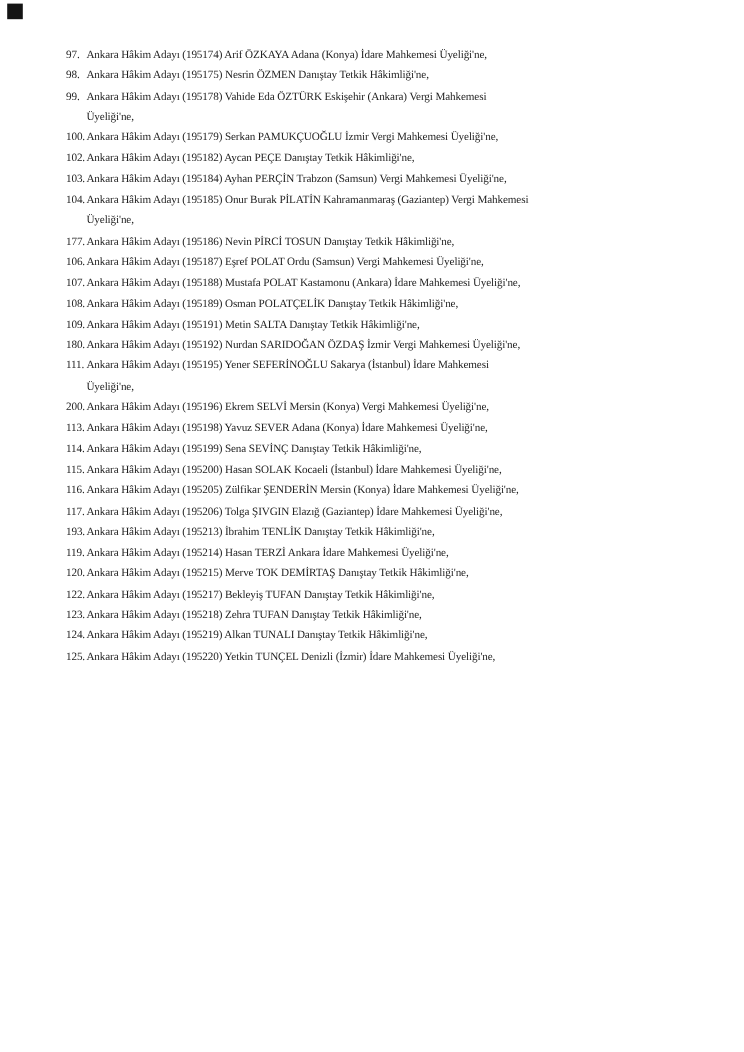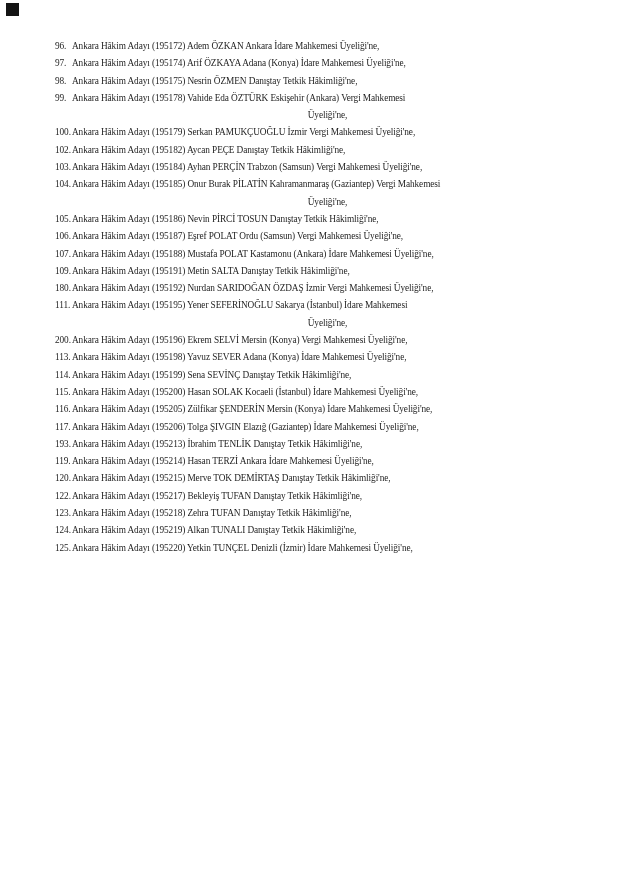--- a/index.html
+++ b/index.html
@@ -37,53 +37,52 @@
     letter-spacing: -0.1px;
     white-space: nowrap;
   }
   .entry .num {
     display: inline-block;
     min-width: 17px;
   }
   .entry .cont {
     margin-left: 17px;
     white-space: nowrap;
-    text-align: center;
   }
 </style>
 </head>
 <body>
 
 <div class="corner-mark"></div>
 
 <div class="doc">
   <ol class="list" id="appointment-list">
-  <li class="entry"><span class="num">96.</span><span class="body">Ankara Hâkim Adayı (195172) Adem ÖZKAN Ankara İdare Mahkemesi Üyeliği'ne,</span></li>
 
   <li class="entry"><span class="num">97.</span><span class="body">Ankara Hâkim Adayı (195174) Arif ÖZKAYA Adana (Konya) İdare Mahkemesi Üyeliği'ne,</span></li>
 
   <li class="entry"><span class="num">98.</span><span class="body">Ankara Hâkim Adayı (195175) Nesrin ÖZMEN Danıştay Tetkik Hâkimliği'ne,</span></li>
 
   <li class="entry"><span class="num">99.</span><span class="body">Ankara Hâkim Adayı (195178) Vahide Eda ÖZTÜRK Eskişehir (Ankara) Vergi Mahkemesi</span><div class="cont">Üyeliği'ne,</div></li>
 
   <li class="entry"><span class="num">100.</span><span class="body">Ankara Hâkim Adayı (195179) Serkan PAMUKÇUOĞLU İzmir Vergi Mahkemesi Üyeliği'ne,</span></li>
 
 
   <li class="entry"><span class="num">102.</span><span class="body">Ankara Hâkim Adayı (195182) Aycan PEÇE Danıştay Tetkik Hâkimliği'ne,</span></li>
 
   <li class="entry"><span class="num">103.</span><span class="body">Ankara Hâkim Adayı (195184) Ayhan PERÇİN Trabzon (Samsun) Vergi Mahkemesi Üyeliği'ne,</span></li>
 
   <li class="entry"><span class="num">104.</span><span class="body">Ankara Hâkim Adayı (195185) Onur Burak PİLATİN Kahramanmaraş (Gaziantep) Vergi Mahkemesi</span><div class="cont">Üyeliği'ne,</div></li>
 
-  <li class="entry"><span class="num">105.</span><span class="body">Ankara Hâkim Adayı (195186) Nevin PİRCİ TOSUN Danıştay Tetkik Hâkimliği'ne,</span></li>
+  <li class="entry"><span class="num">177.</span><span class="body">Ankara Hâkim Adayı (195186) Nevin PİRCİ TOSUN Danıştay Tetkik Hâkimliği'ne,</span></li>
 
   <li class="entry"><span class="num">106.</span><span class="body">Ankara Hâkim Adayı (195187) Eşref POLAT Ordu (Samsun) Vergi Mahkemesi Üyeliği'ne,</span></li>
 
   <li class="entry"><span class="num">107.</span><span class="body">Ankara Hâkim Adayı (195188) Mustafa POLAT Kastamonu (Ankara) İdare Mahkemesi Üyeliği'ne,</span></li>
 
+  <li class="entry"><span class="num">108.</span><span class="body">Ankara Hâkim Adayı (195189) Osman POLATÇELİK Danıştay Tetkik Hâkimliği'ne,</span></li>
 
   <li class="entry"><span class="num">109.</span><span class="body">Ankara Hâkim Adayı (195191) Metin SALTA Danıştay Tetkik Hâkimliği'ne,</span></li>
 
   <li class="entry"><span class="num">180.</span><span class="body">Ankara Hâkim Adayı (195192) Nurdan SARIDOĞAN ÖZDAŞ İzmir Vergi Mahkemesi Üyeliği'ne,</span></li>
 
   <li class="entry"><span class="num">111.</span><span class="body">Ankara Hâkim Adayı (195195) Yener SEFERİNOĞLU Sakarya (İstanbul) İdare Mahkemesi</span><div class="cont">Üyeliği'ne,</div></li>
 
   <li class="entry"><span class="num">200.</span><span class="body">Ankara Hâkim Adayı (195196) Ekrem SELVİ Mersin (Konya) Vergi Mahkemesi Üyeliği'ne,</span></li>
 
   <li class="entry"><span class="num">113.</span><span class="body">Ankara Hâkim Adayı (195198) Yavuz SEVER Adana (Konya) İdare Mahkemesi Üyeliği'ne,</span></li>

